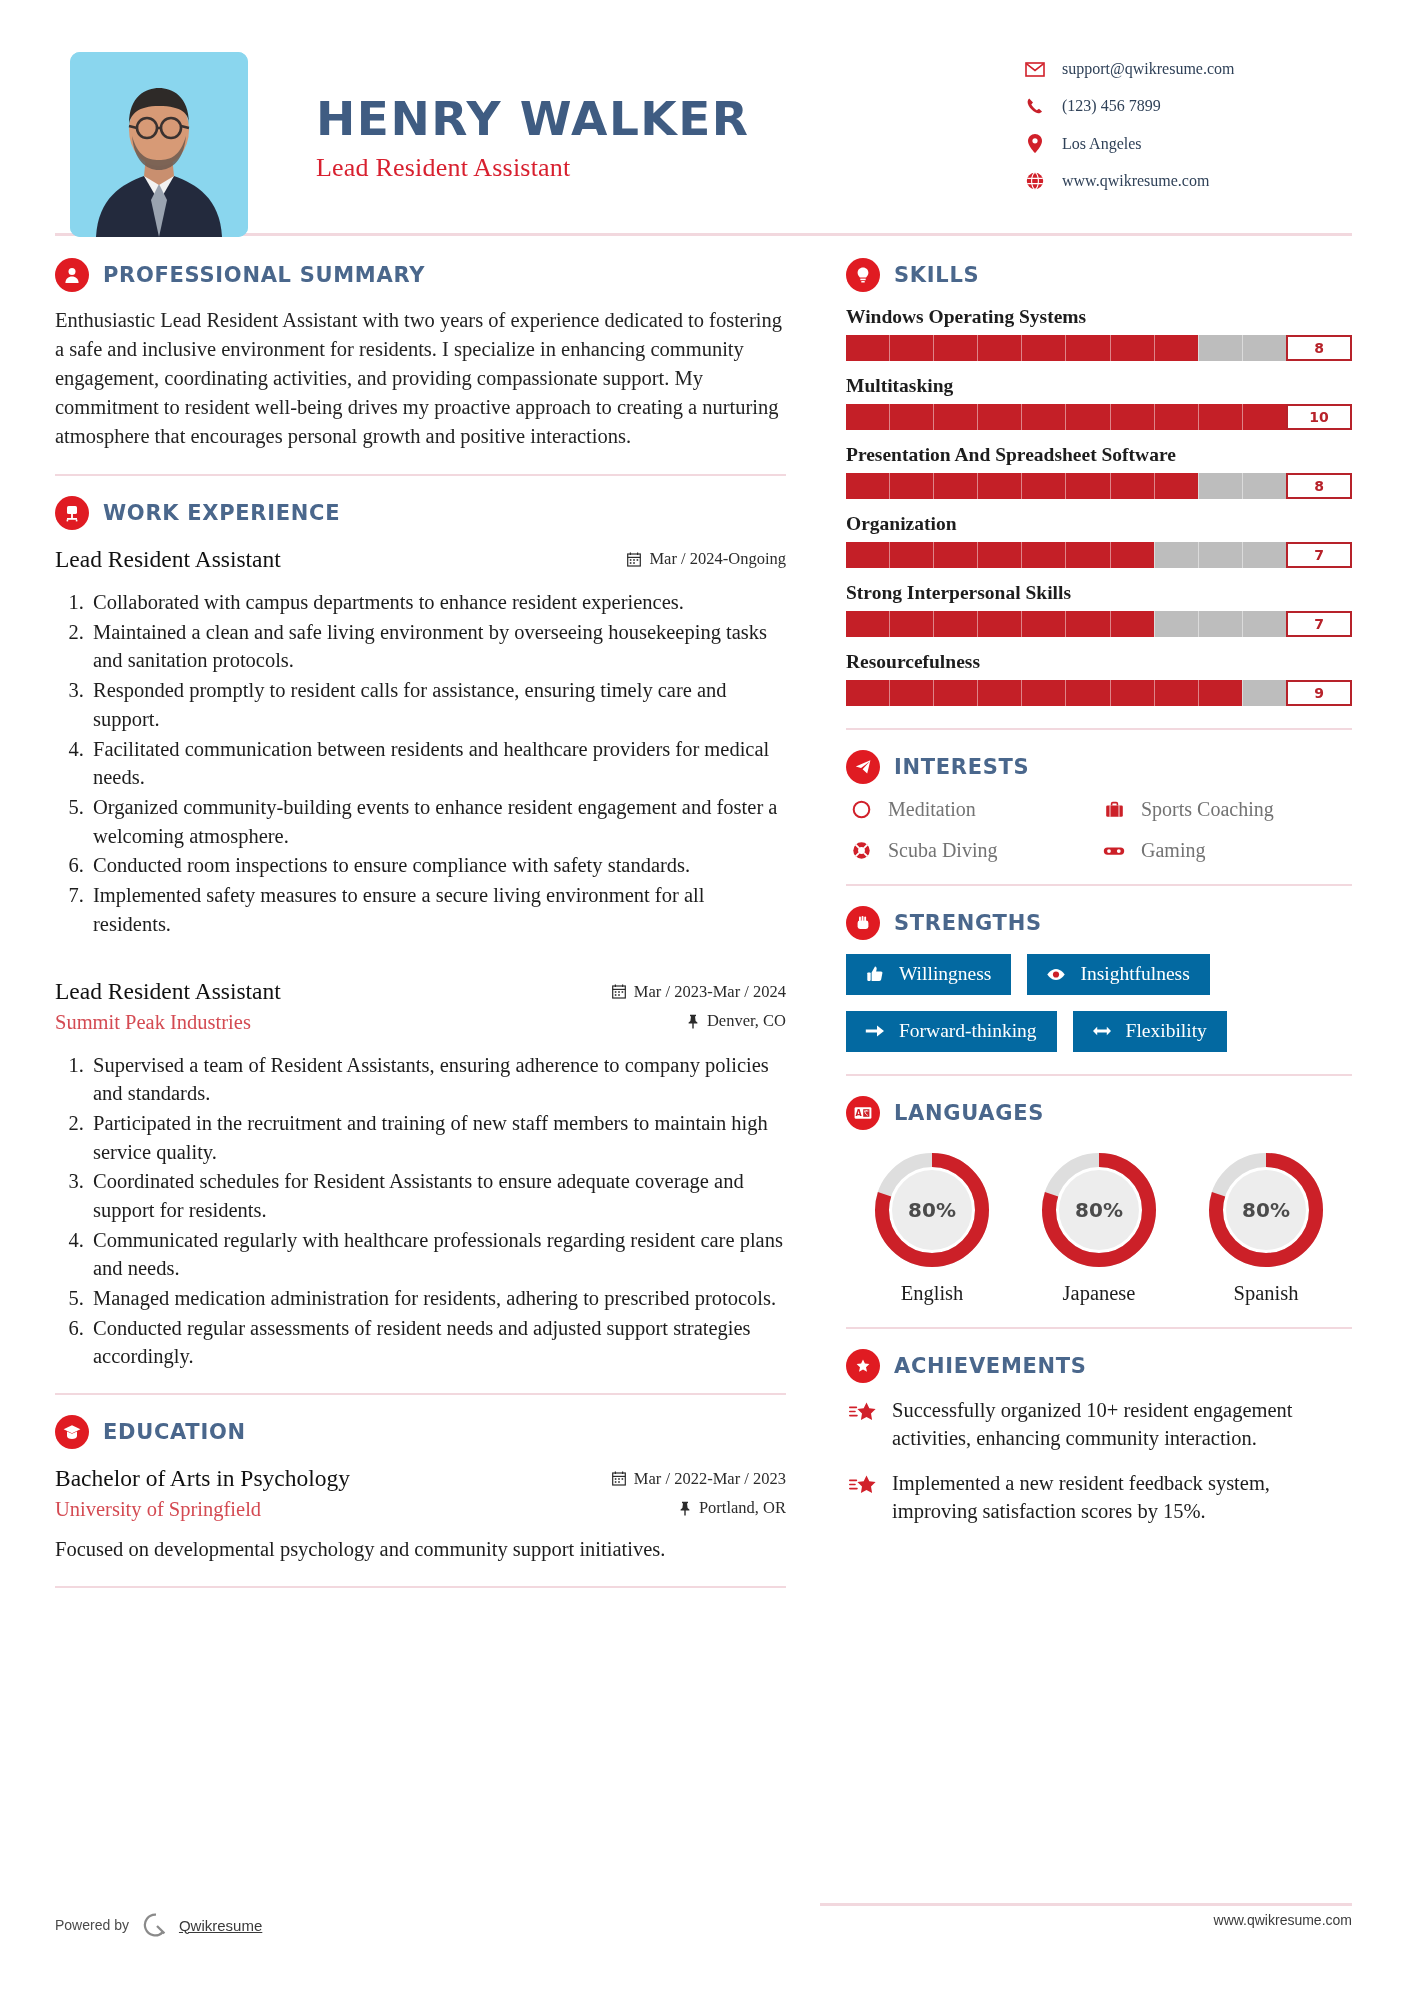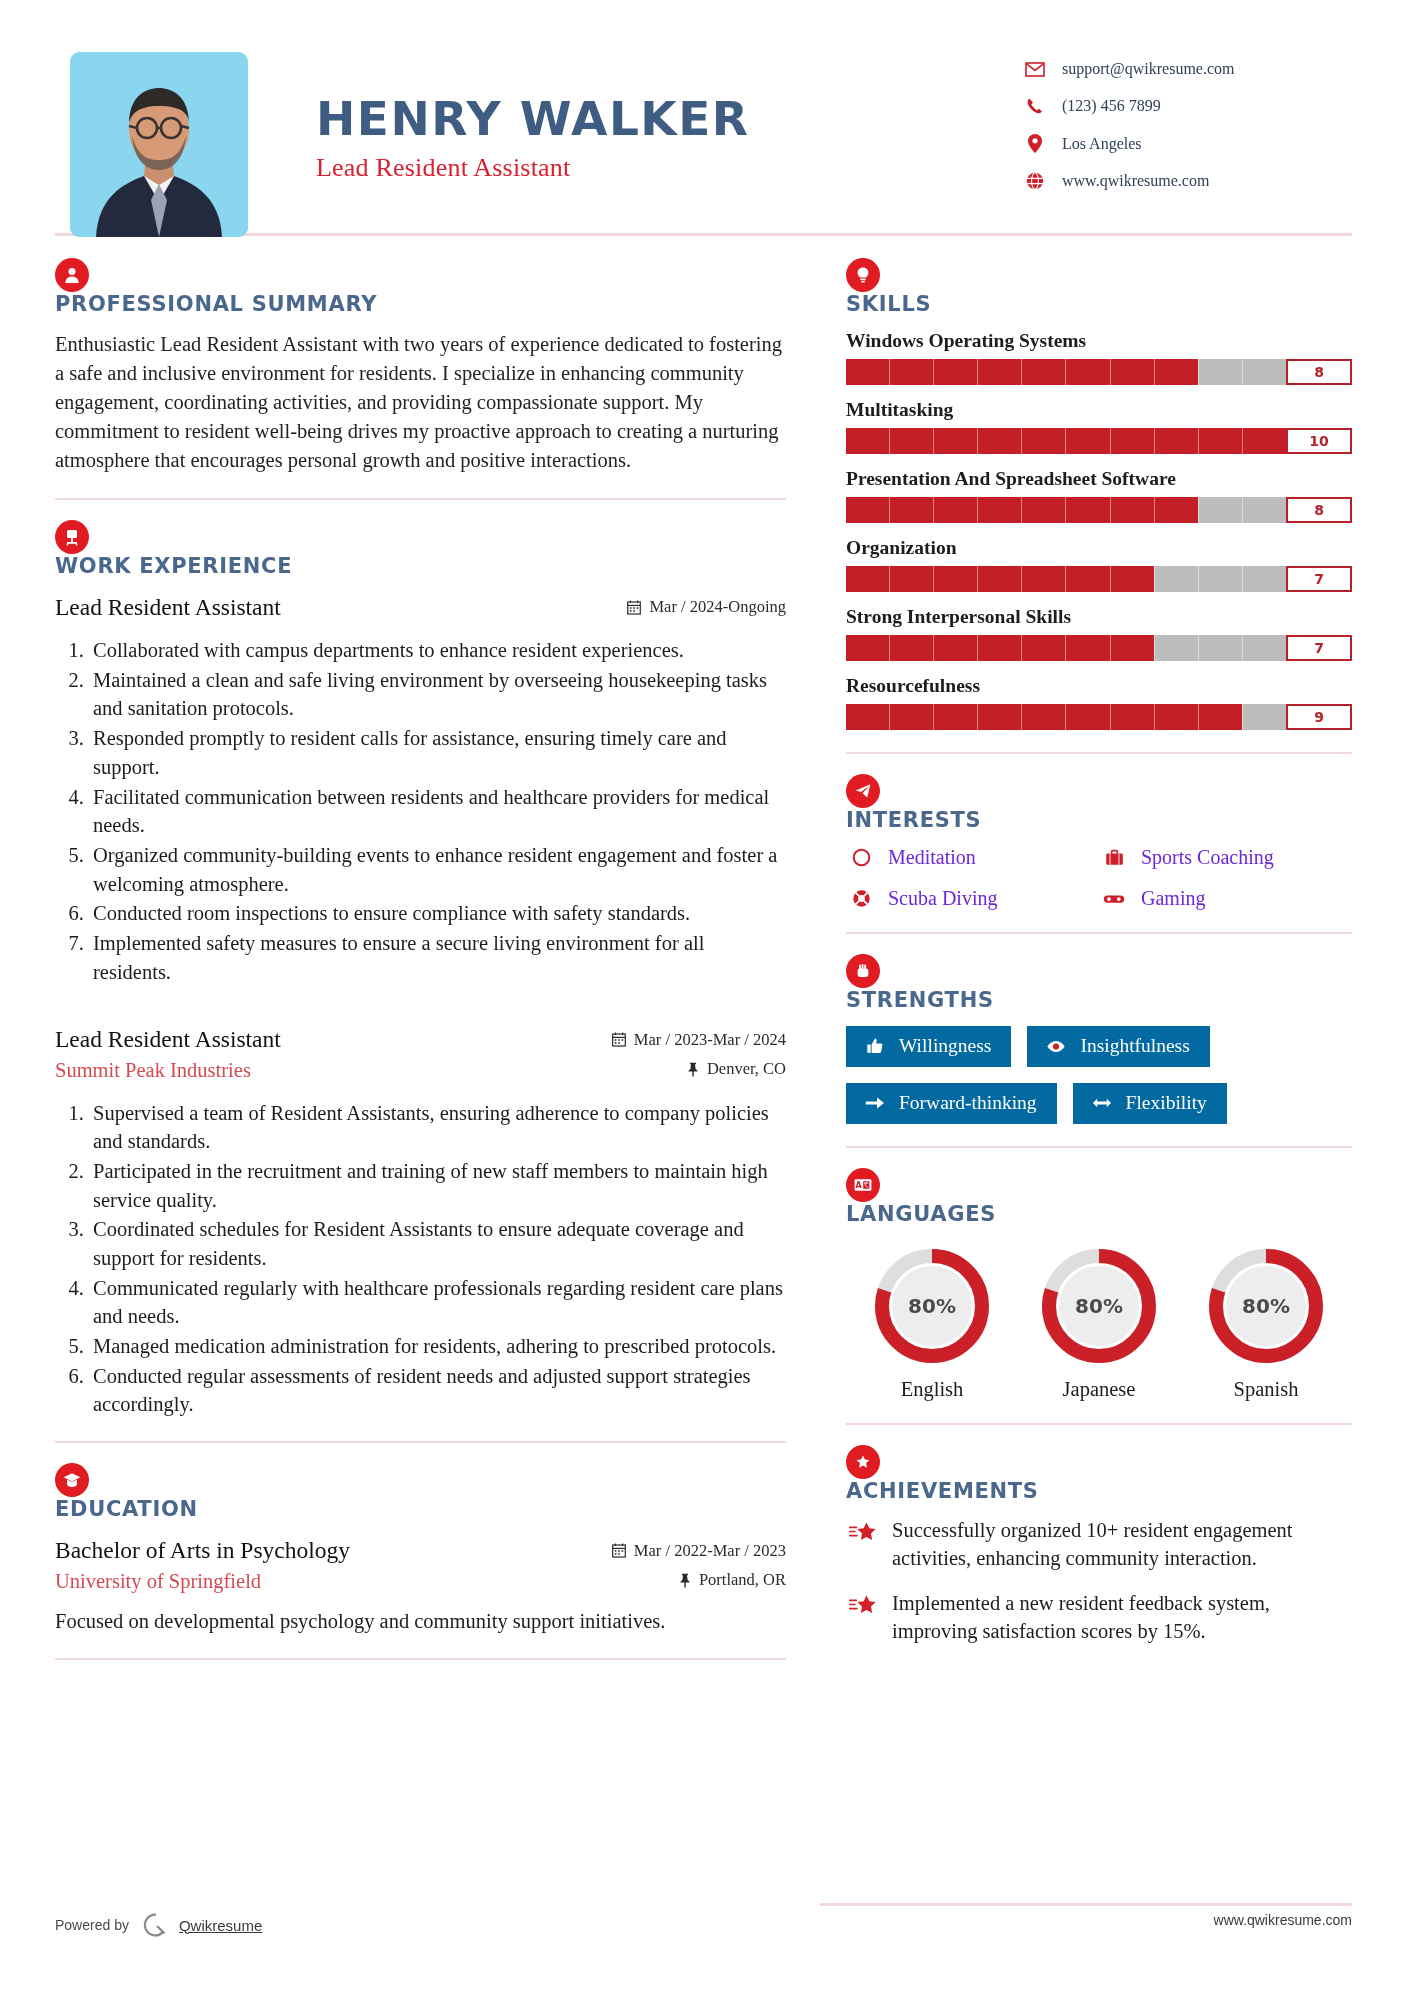--- a/index.html
+++ b/index.html
@@ -97,23 +97,22 @@
     display: flex;
     padding: 0 55px;
     margin-top: 22px;
   }
   .col-left { width: 765px; padding-right: 34px; }
   .col-right { width: 532px; padding-left: 26px; }
 
   
   .sec-head {
     display: flex;
-    align-items: flex-start;
+    align-items: center;
     margin-bottom: 14px;
-    flex-direction: column;
   }
   .sec-icon {
     width: 34px; height: 34px;
     border-radius: 50%;
     background: #e01b22;
     display:flex; align-items:center; justify-content:center;
     flex: 0 0 34px;
     margin-right: 14px;
   }
   .sec-icon svg { display:block; }
@@ -226,21 +225,21 @@
   
   .interests {
     display: grid;
     grid-template-columns: 1fr 1fr;
     row-gap: 18px;
   }
   .interest {
     display:flex;
     align-items:center;
     font-size: 20px;
-    color: #6d28d9;
+    color: #737373;
   }
   .interest .ii {
     width: 30px; flex:0 0 30px;
     display:flex; align-items:center; justify-content:center;
     margin-right: 12px;
   }
   .interest .ii svg { display:block; }
 
   
   .strengths {

